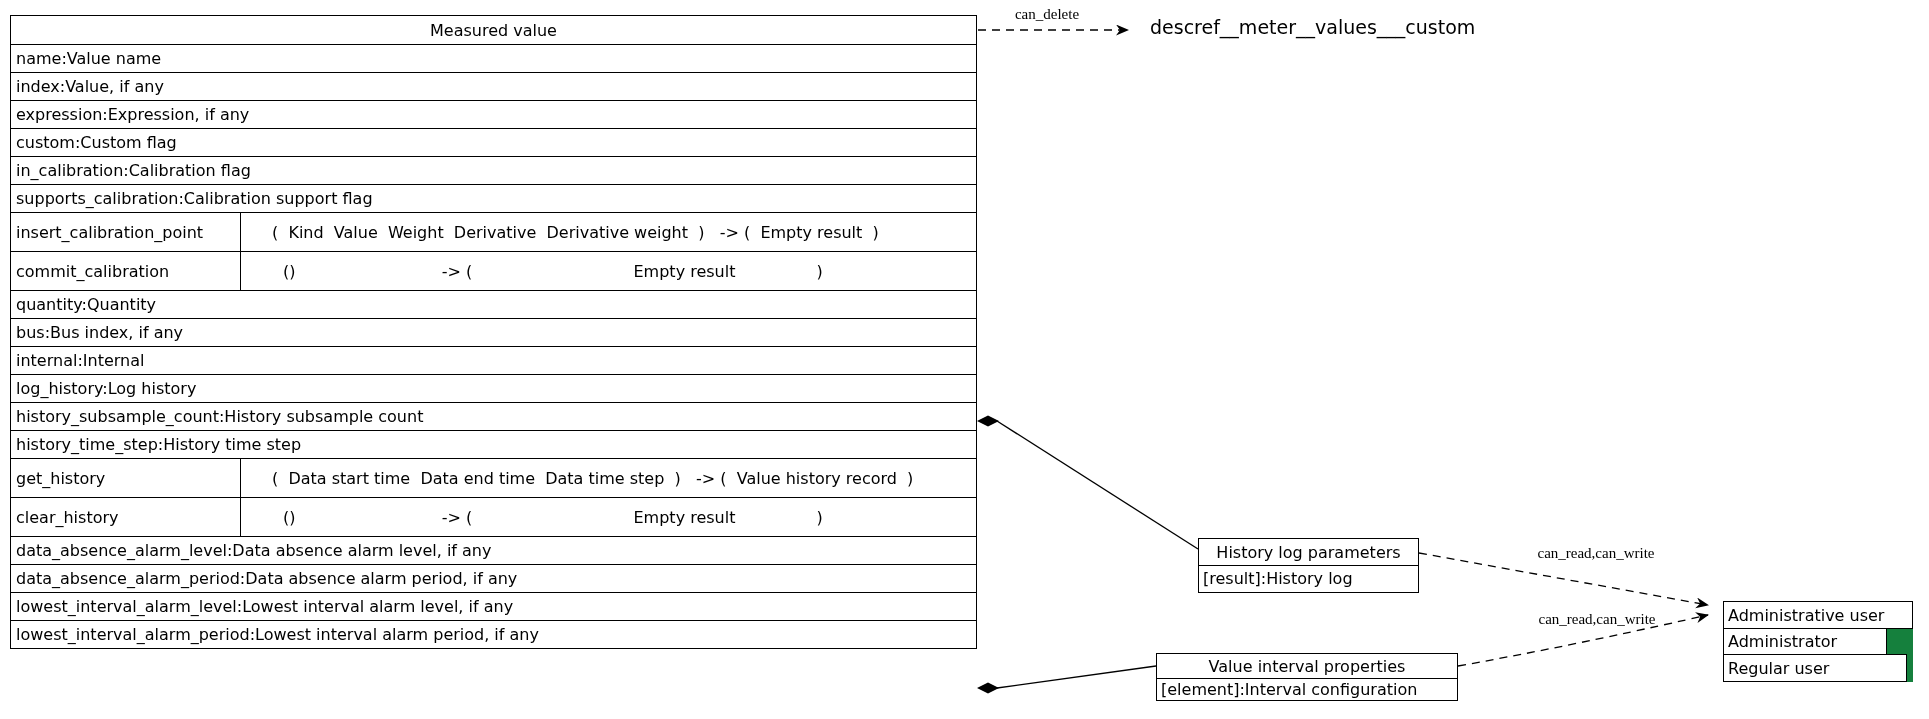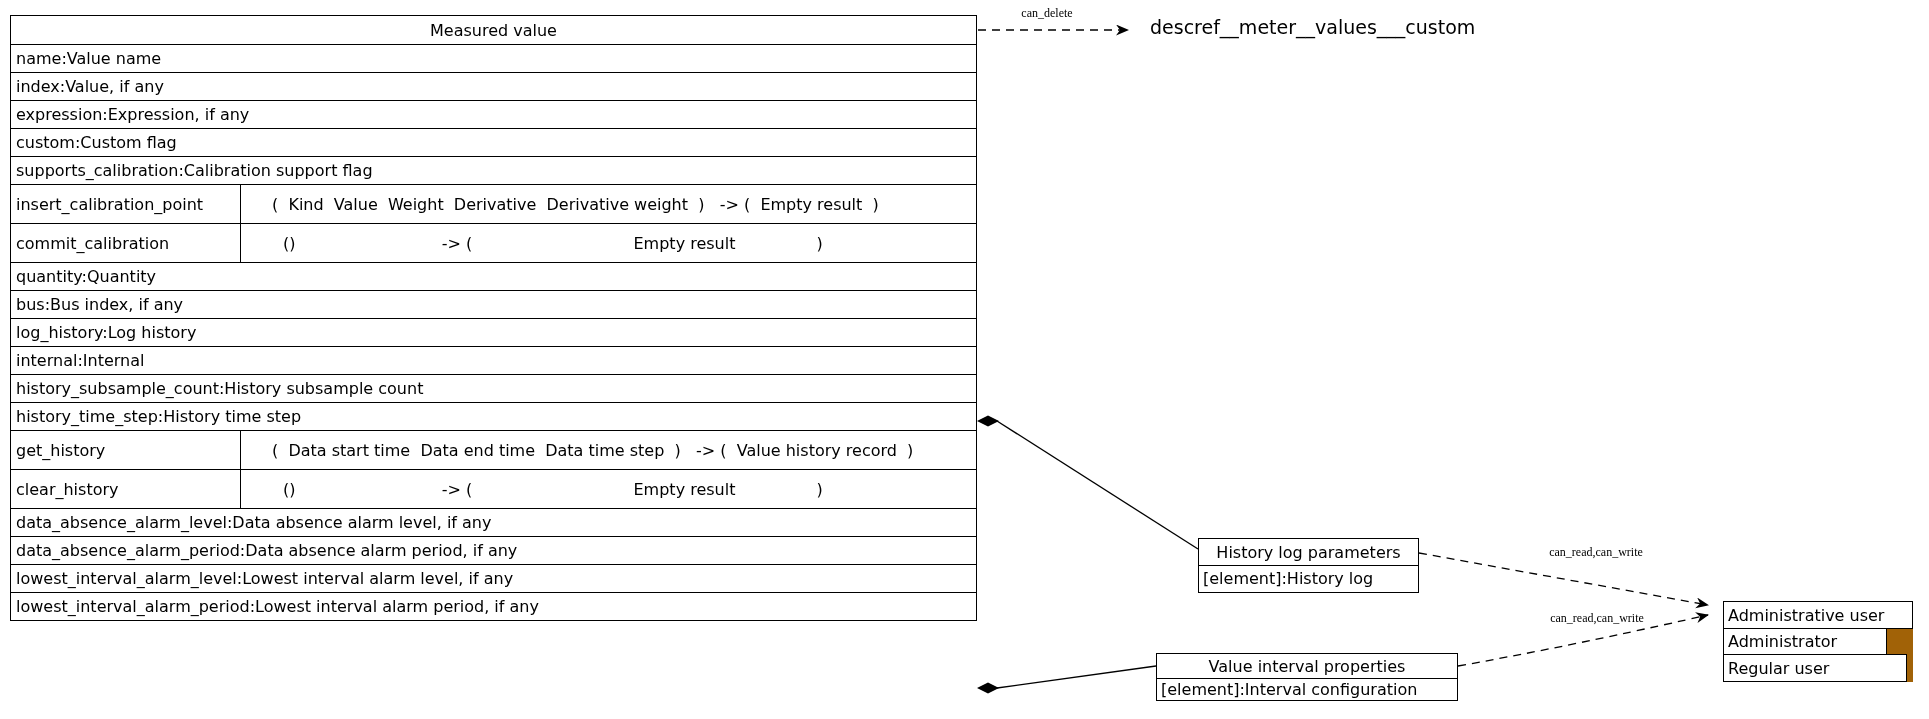--- a/index.html
+++ b/index.html
@@ -15,68 +15,69 @@
   .mrow{height:39px;padding:0;}
   .mn{width:230px;height:100%;border-right:1.3px solid #000;box-sizing:border-box;display:flex;align-items:center;padding-left:5px;flex:none;}
   .ms{flex:1;height:100%;display:flex;align-items:center;padding-left:7px;position:relative;margin-left:24px;}
   .ms .p{position:absolute;top:50%;transform:translate(-50%,-50%);}
   .ms .p1{left:18px;transform:translate(0,-50%);}
   .ms .p2{left:27%;}
   .ms .p3{left:59%;}
   .ms .p4{left:78%;}
 
   
-  .nodebox{position:absolute;box-sizing:border-box;background:#a16207;}
+  .nodebox{position:absolute;box-sizing:border-box;background:#15803d;}
   .nrow{box-sizing:border-box;border:1.3px solid #000;font-size:16px;display:flex;align-items:center;
         white-space:pre;overflow:hidden;padding-left:4px;margin-top:-1.3px;background:#fff;}
   .nrow:first-child{margin-top:0;}
   .ncenter{justify-content:center;padding-left:0;}
 
   
-  .elabel{position:absolute;font-family:"Liberation Serif","DejaVu Serif",serif;font-size:12px;white-space:pre;transform:translateX(-50%);}
+  .elabel{position:absolute;font-family:"Liberation Serif","DejaVu Serif",serif;font-size:15px;white-space:pre;transform:translateX(-50%);}
   .plain{position:absolute;font-size:19px;white-space:pre;}
 
   
   #edges{position:absolute;left:0;top:0;pointer-events:none;}
   .solid{stroke:#000;stroke-width:1.3;fill:none;}
   .dashed{stroke:#000;stroke-width:1.3;fill:none;stroke-dasharray:8 6;}
   .fillblk{fill:#000;stroke:none;}
 </style>
 </head>
 <body>
 
 <div id="canvas">
 
   <div class="mv">
     <div class="row hdr">Measured value</div>
     <div class="row attr">name:Value name</div>
     <div class="row attr">index:Value, if any</div>
     <div class="row attr">expression:Expression, if any</div>
     <div class="row attr">custom:Custom flag</div>
+    <div class="row attr">in_calibration:Calibration flag</div>
     <div class="row attr">supports_calibration:Calibration support flag</div>
 
     <div class="row mrow">
       <div class="mn">insert_calibration_point</div>
       <div class="ms">(  Kind  Value  Weight  Derivative  Derivative weight  )   -&gt; (  Empty result  )</div>
     </div>
 
     <div class="row mrow">
       <div class="mn">commit_calibration</div>
       <div class="ms">
         <span class="p p1">()</span>
         <span class="p p2">-&gt; (</span>
         <span class="p p3">Empty result</span>
         <span class="p p4">)</span>
       </div>
     </div>
 
     <div class="row attr">quantity:Quantity</div>
     <div class="row attr">bus:Bus index, if any</div>
+    <div class="row attr">internal:Internal</div>
     <div class="row attr">log_history:Log history</div>
-    <div class="row attr">internal:Internal</div>
     <div class="row attr">history_subsample_count:History subsample count</div>
     <div class="row attr">history_time_step:History time step</div>
 
     <div class="row mrow">
       <div class="mn">get_history</div>
       <div class="ms">(  Data start time  Data end time  Data time step  )   -&gt; (  Value history record  )</div>
     </div>
 
     <div class="row mrow">
       <div class="mn">clear_history</div>
@@ -89,21 +90,21 @@
     </div>
 
     <div class="row attr">data_absence_alarm_level:Data absence alarm level, if any</div>
     <div class="row attr">data_absence_alarm_period:Data absence alarm period, if any</div>
     <div class="row attr">lowest_interval_alarm_level:Lowest interval alarm level, if any</div>
     <div class="row attr">lowest_interval_alarm_period:Lowest interval alarm period, if any</div>
   </div>
 
   <div class="nodebox" style="left:1198px;top:538px;width:221px;">
     <div class="nrow ncenter" style="height:28px;">History log parameters</div>
-    <div class="nrow" style="height:28px;">[element]:History log</div>
+    <div class="nrow" style="height:28px;">[result]:History log</div>
   </div>
 
   <div class="nodebox" style="left:1156px;top:653px;width:302px;">
     <div class="nrow ncenter" style="height:26px;">Value interval properties</div>
     <div class="nrow" style="height:23px;">[element]:Interval configuration</div>
   </div>
 
   <div class="nodebox" style="left:1723px;top:601px;width:190px;">
     <div class="nrow" style="height:28px;width:190px;">Administrative user</div>
     <div class="nrow" style="height:28px;width:164px;">Administrator</div>

